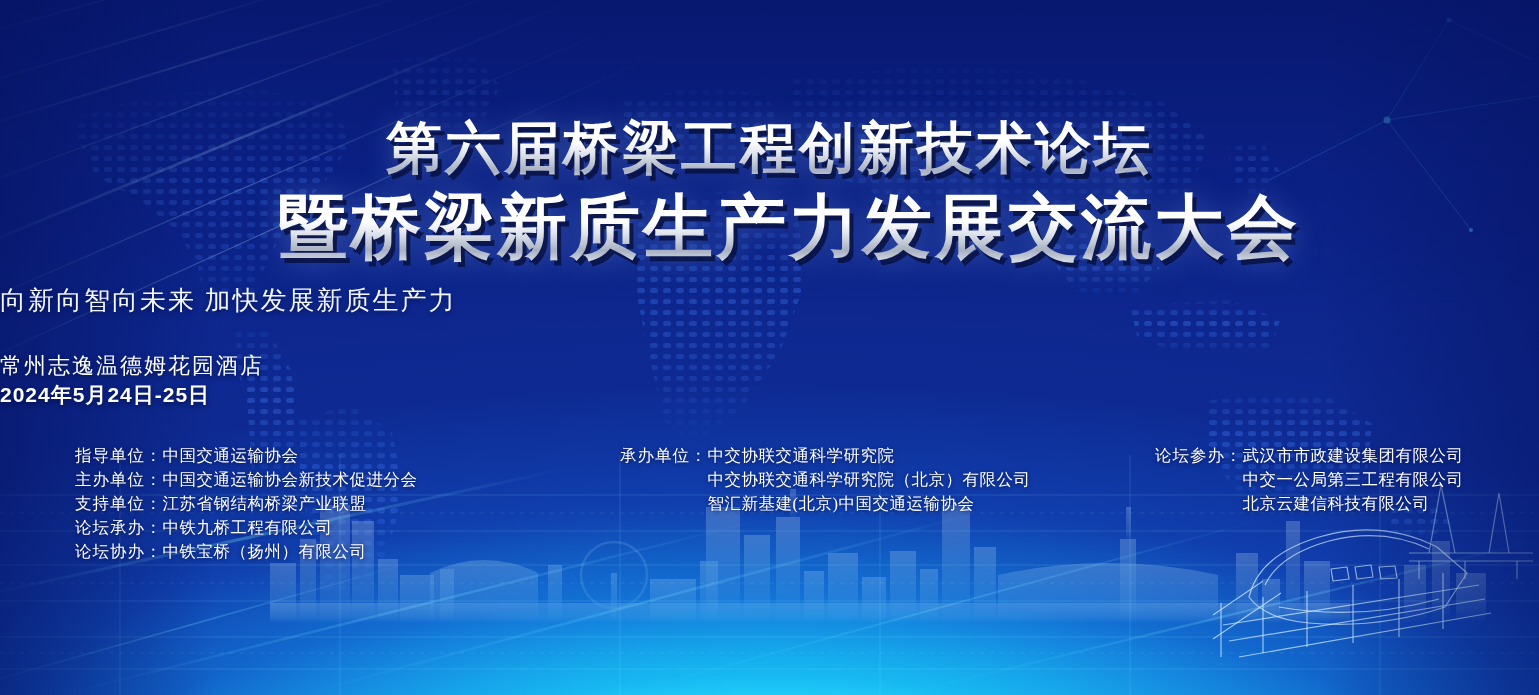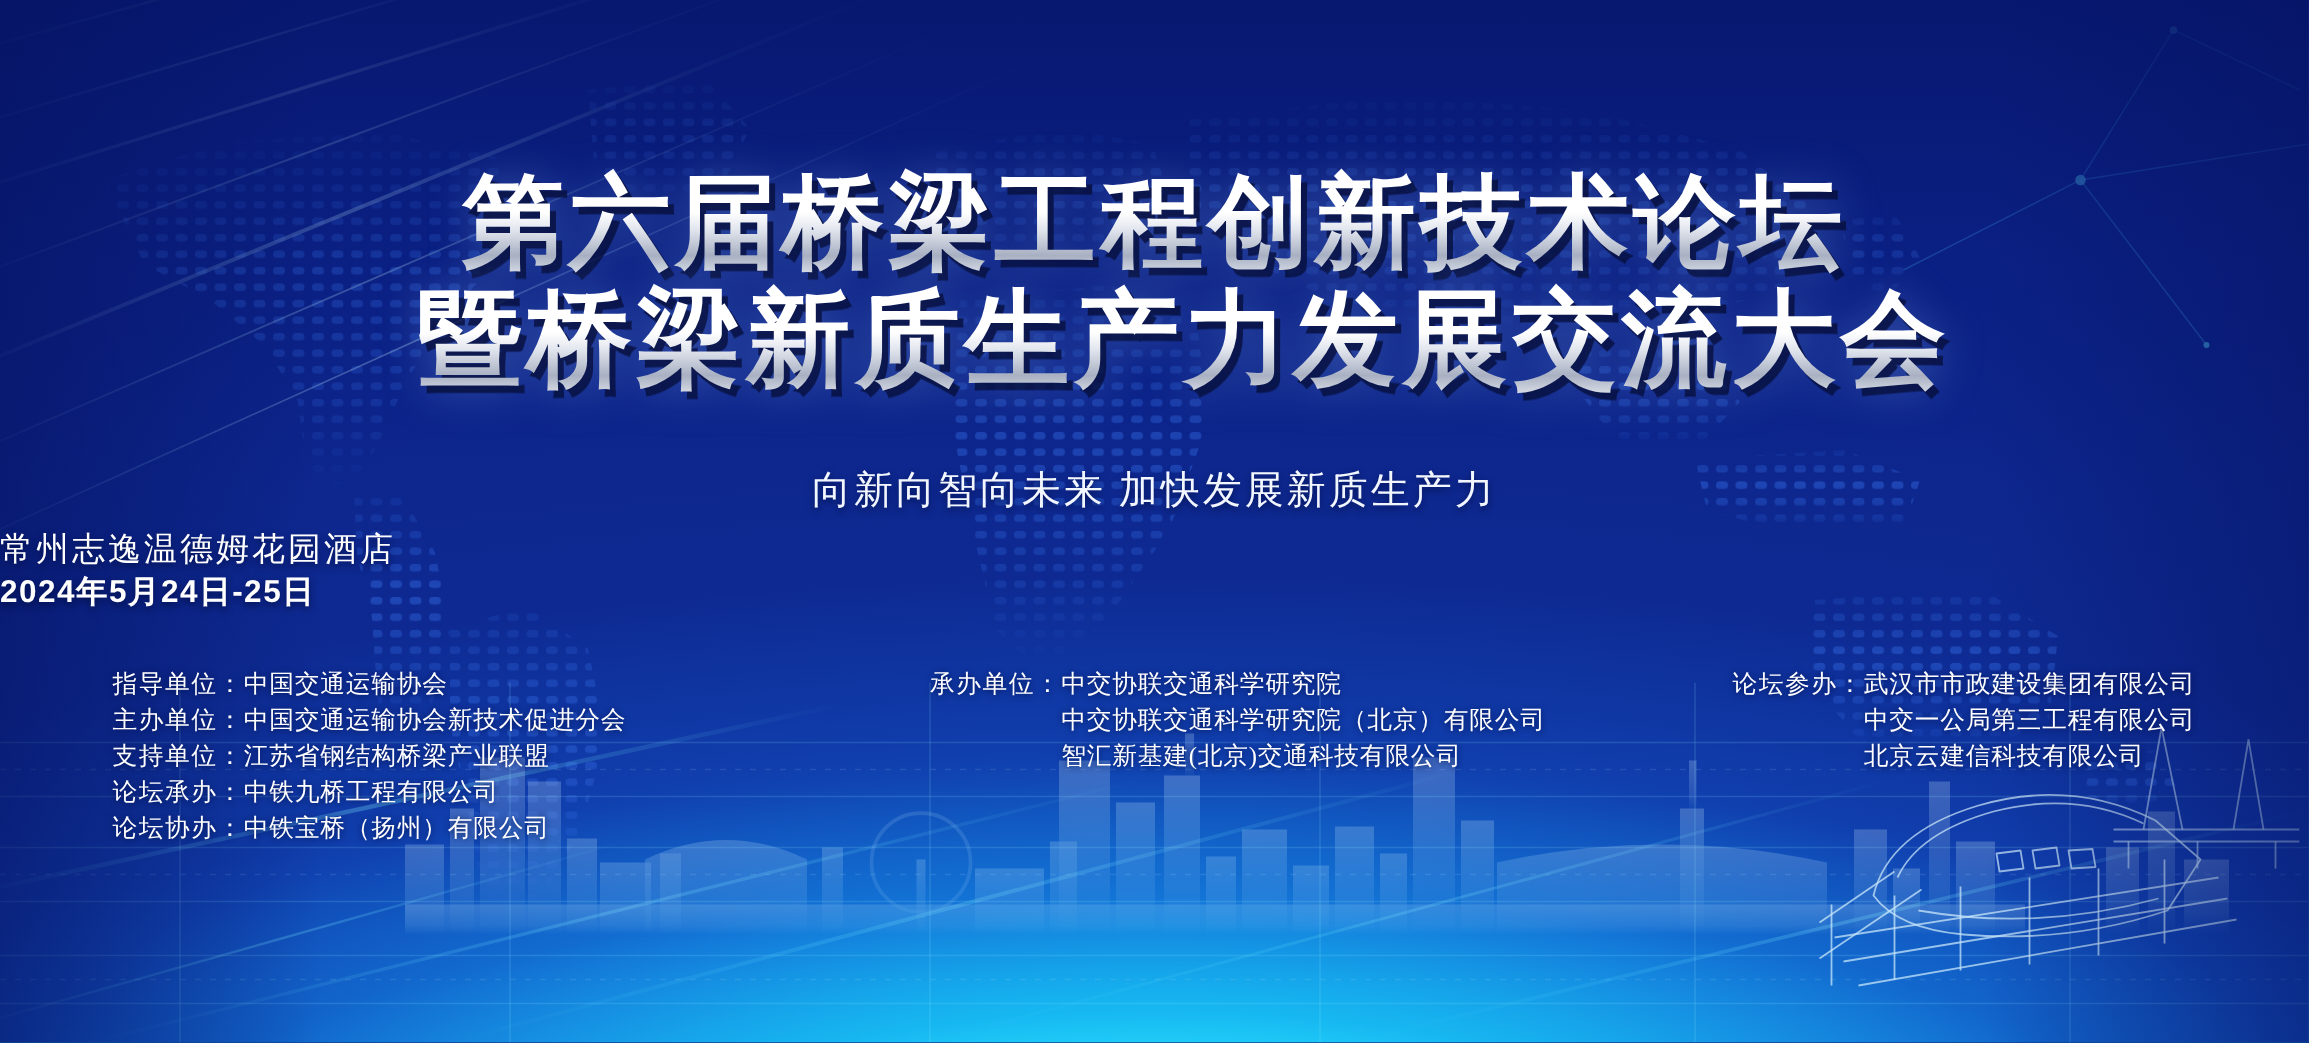--- a/index.html
+++ b/index.html
@@ -63,36 +63,35 @@
   
   .content{position:relative;width:100%;height:100%;}
 
   .title-block{
     position:absolute;left:0;top:108px;width:100%;
     text-align:center;
   }
   .title-line{
     font-family:"Liberation Serif","DejaVu Serif",serif;
     font-weight:bold;
-    font-size:68px;
+    font-size:56px;
     line-height:80px;
     letter-spacing:3px;
     background:linear-gradient(180deg,#ffffff 0%,#ffffff 42%,#e2e6ee 56%,#a8b0c2 78%,#eef1f6 100%);
     -webkit-background-clip:text;
     background-clip:text;
     color:transparent;
     -webkit-text-fill-color:transparent;
     filter:drop-shadow(4px 5px 0 rgba(6,14,58,.78)) drop-shadow(0 0 14px rgba(150,200,255,.25));
     white-space:nowrap;
   }
   .title-line.second{ font-size:70px;padding-left:39px; }
 
   .slogan{
-    position:absolute;left:0;top:309px;width:100%;
-    text-align:center;
+    position:absolute;left:0;top:283px;width:100%;
     font-family:"Liberation Serif","DejaVu Serif",serif;
     font-size:26px;
     letter-spacing:2px;
     color:#f2f6ff;
     text-shadow:0 2px 5px rgba(3,12,60,.75);
     white-space:nowrap;
   }
 
   .venue{
     position:absolute;left:0;top:352px;width:100%;
@@ -365,21 +364,21 @@
         <div class="org-row">
             <span class="org-label">承办单位：</span>
             <span class="org-value">中交协联交通科学研究院</span>
           </div>
         <div class="org-row">
             <span class="org-label spacer">承办单位：</span>
             <span class="org-value">中交协联交通科学研究院（北京）有限公司</span>
           </div>
         <div class="org-row">
             <span class="org-label spacer">承办单位：</span>
-            <span class="org-value">智汇新基建(北京)交通科技有限公司</span>
+            <span class="org-value">智汇新基建(北京)中国交通运输协会</span>
           </div>
       </div>
 
       <div class="org-col right">
         <div class="org-row">
             <span class="org-label">论坛参办：</span>
             <span class="org-value">武汉市市政建设集团有限公司</span>
           </div>
         <div class="org-row">
             <span class="org-label spacer">论坛参办：</span>

